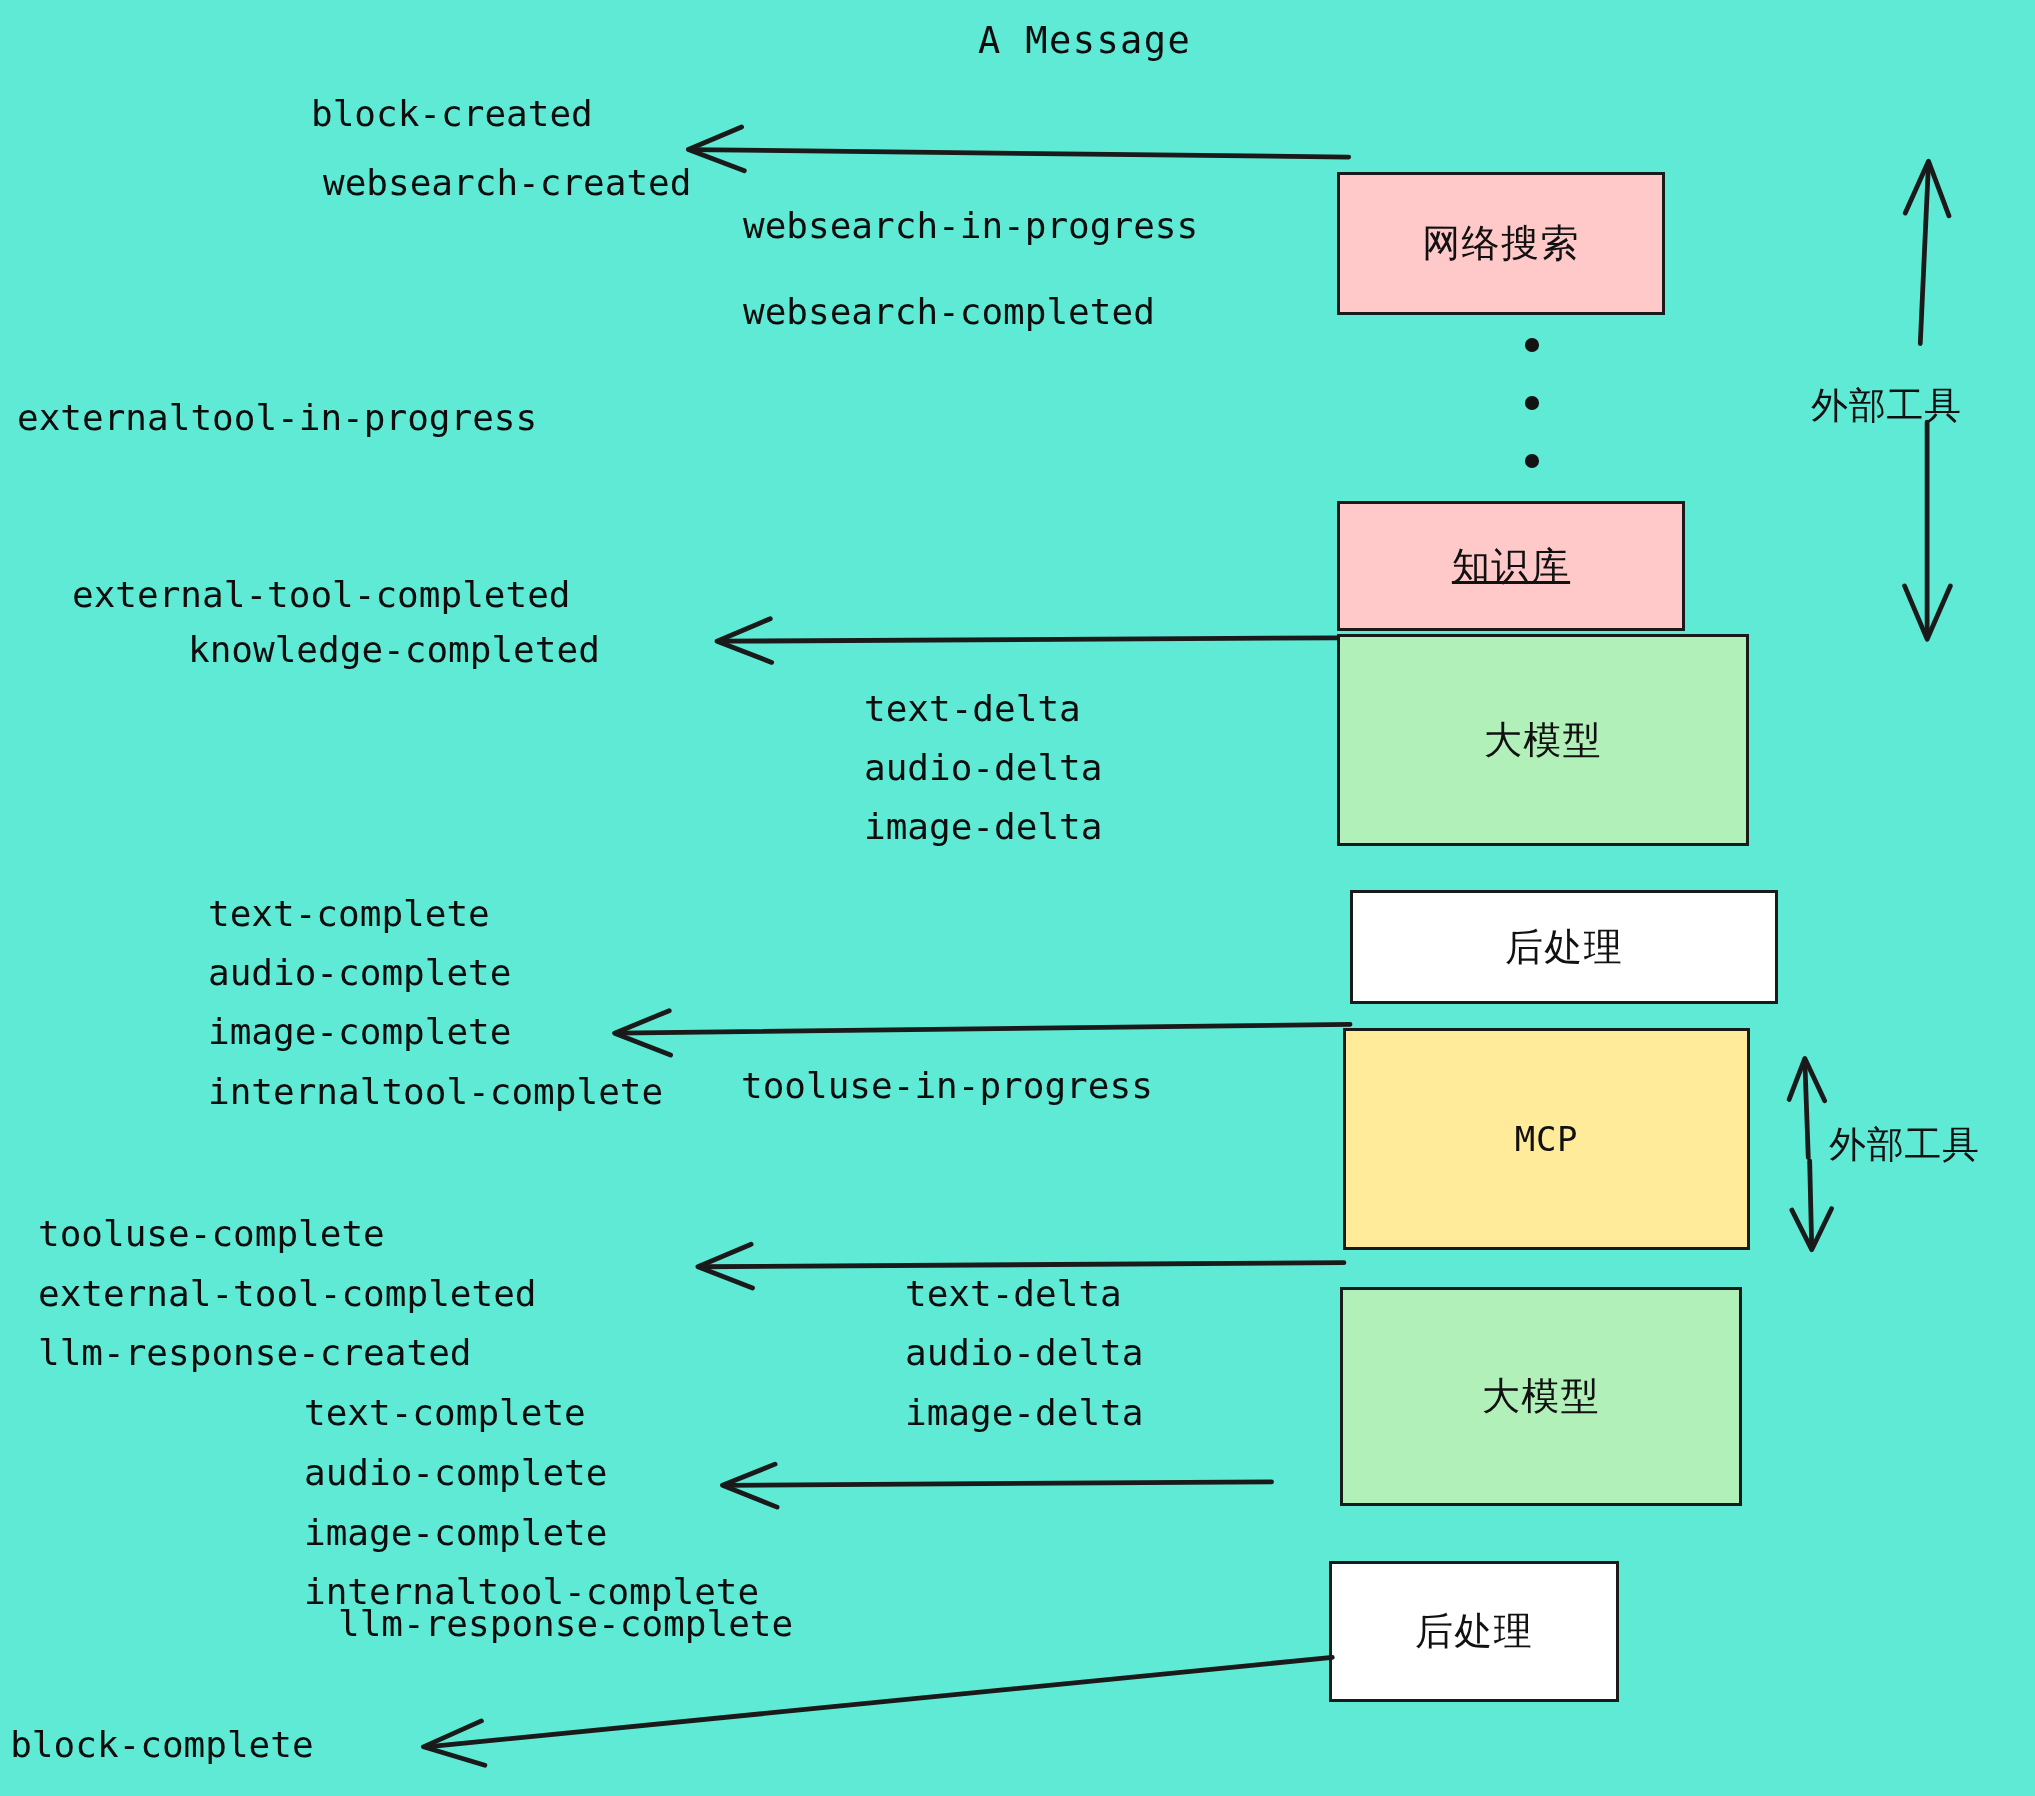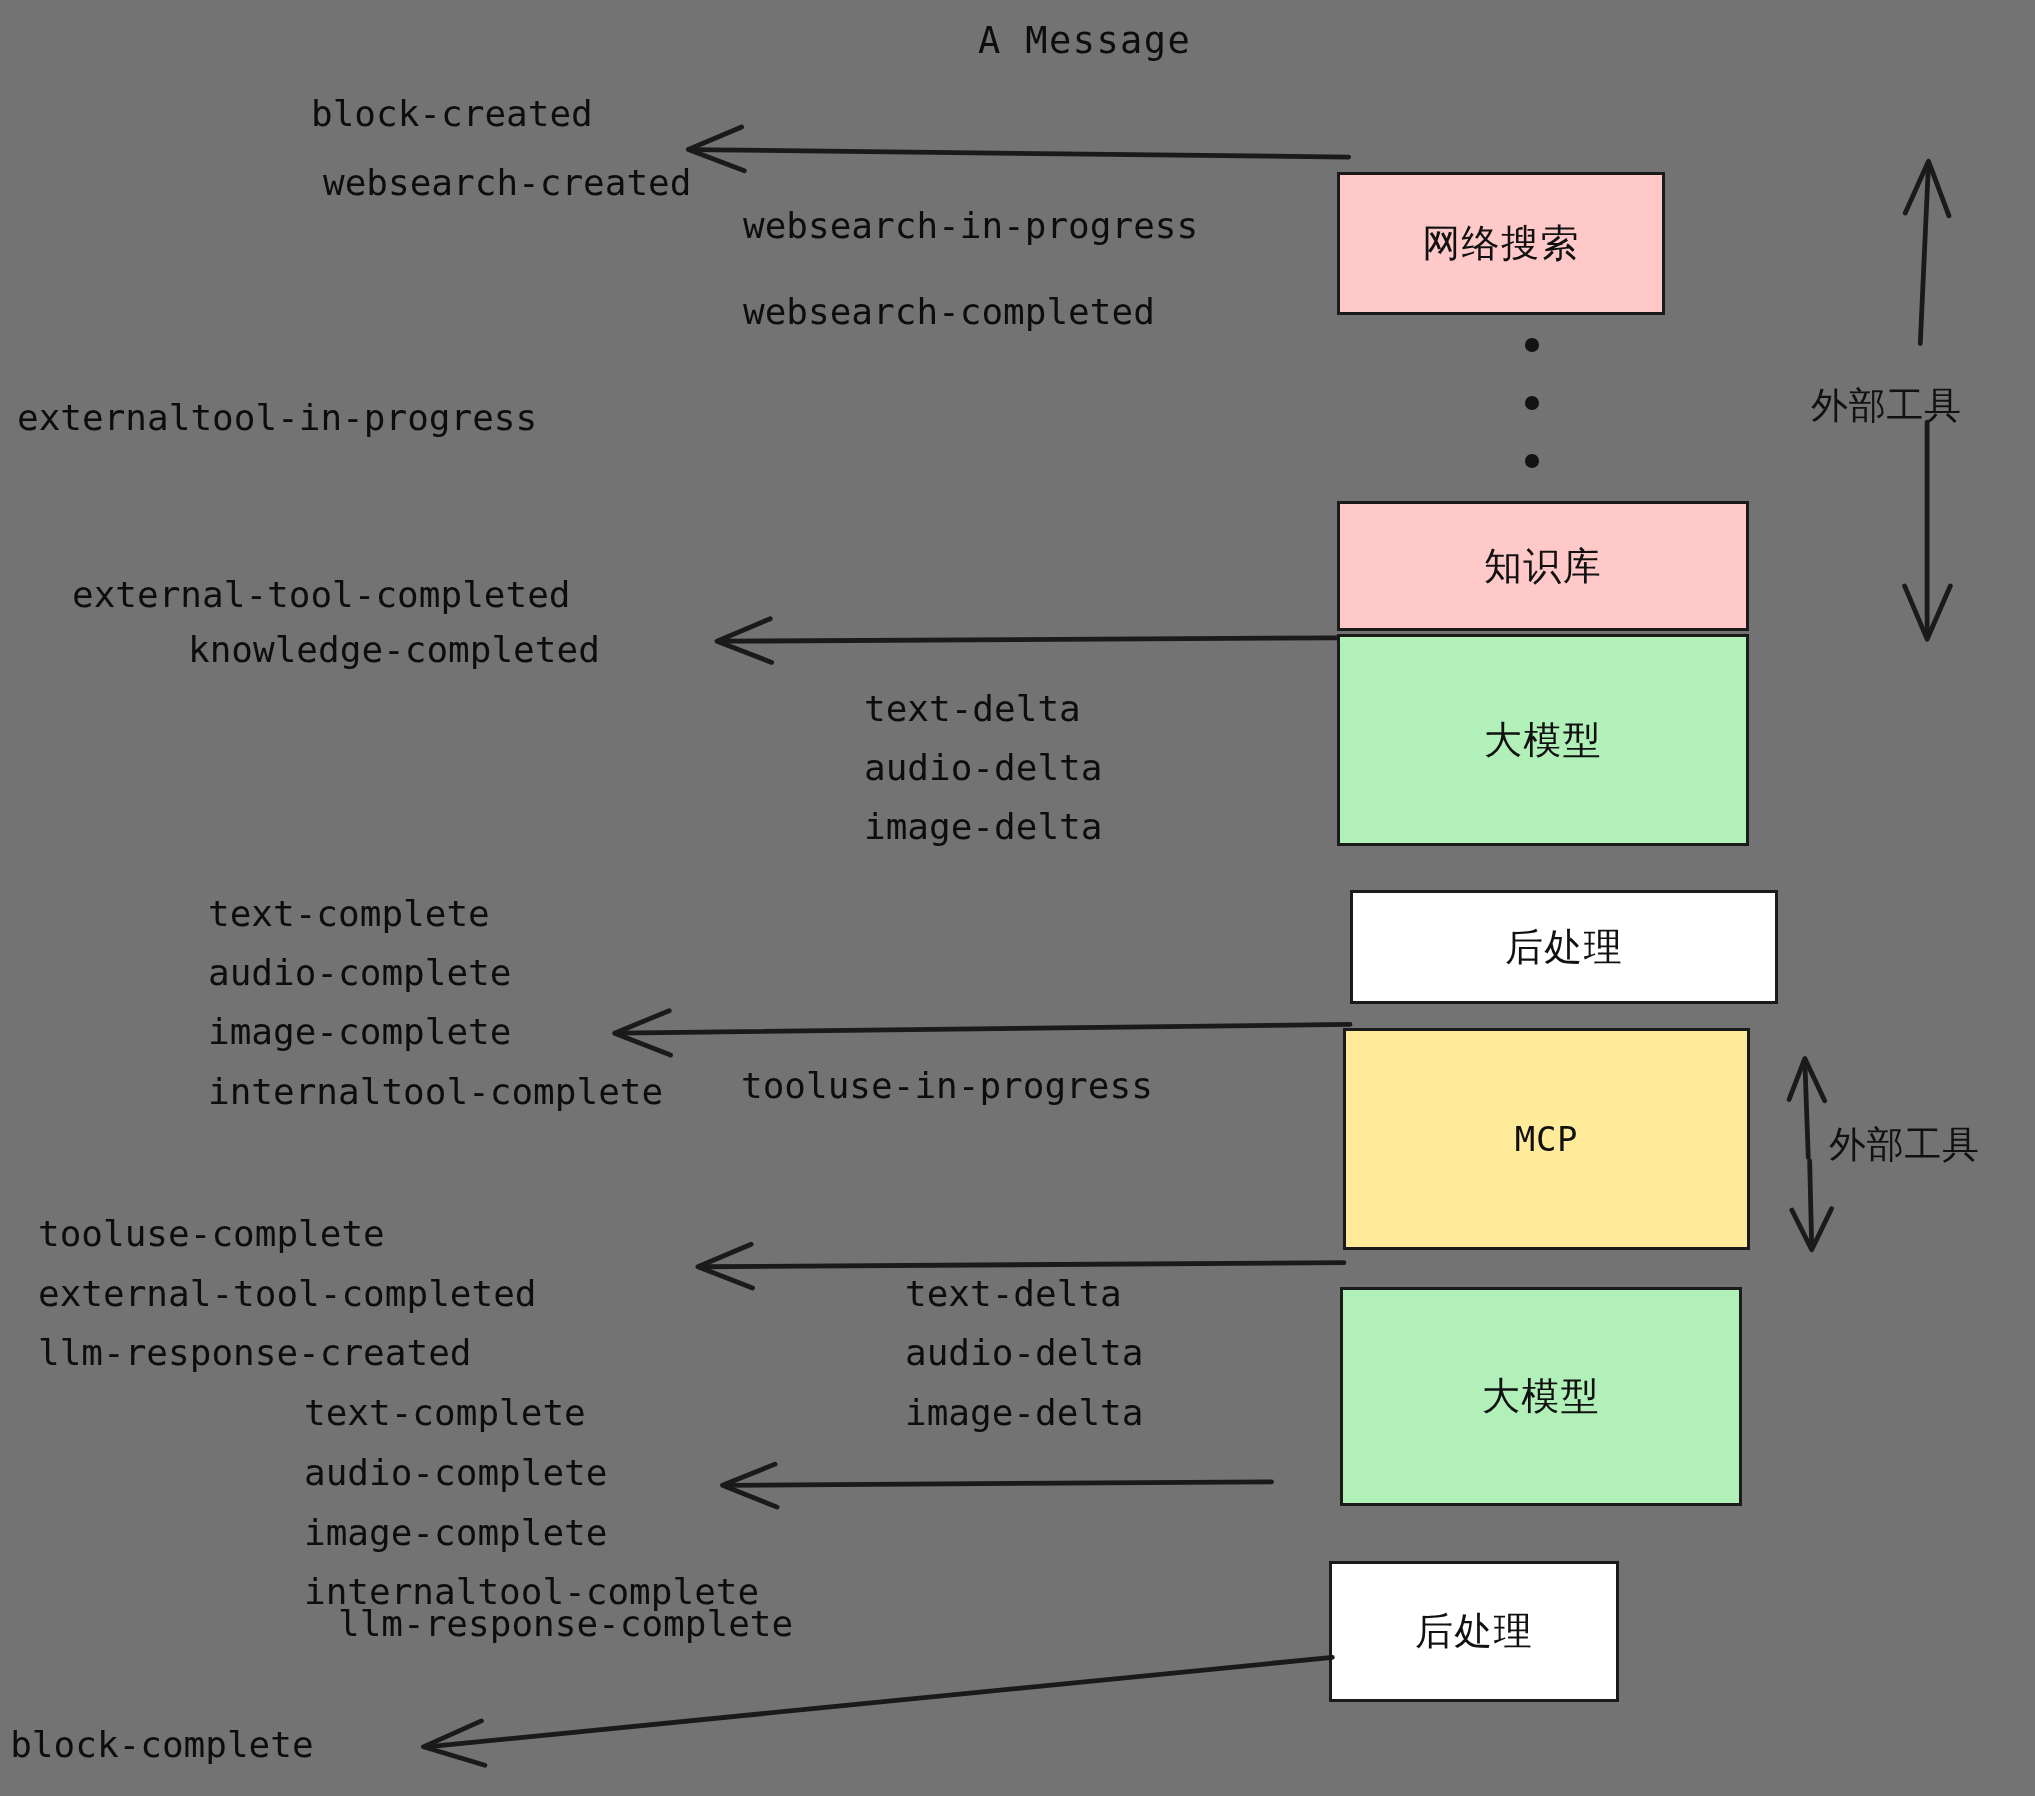--- a/index.html
+++ b/index.html
@@ -4,21 +4,21 @@
 <style>
   html, body {
     margin: 0;
     padding: 0;
     background: #ffffff;
   }
   #canvas {
     position: relative;
     width: 2035px;
     height: 1796px;
-    background: #737373;
+    background: #5eead4;
     overflow: hidden;
     font-family: "DejaVu Sans Mono", monospace;
   }
   .evt {
     position: absolute;
     font-family: "DejaVu Sans Mono", monospace;
     font-size: 36px;
     line-height: 1;
     color: #0d0d0d;
     white-space: nowrap;
@@ -113,21 +113,21 @@
   <div class="evt" style="left:905px; top:1395px;">image-delta</div>
   <div class="evt" style="left:304px;  top:1395px;">text-complete</div>
   <div class="evt" style="left:304px;  top:1455px;">audio-complete</div>
   <div class="evt" style="left:304px;  top:1515px;">image-complete</div>
   <div class="evt" style="left:304px;  top:1574px;">internaltool-complete</div>
   <div class="evt" style="left:304px;  top:1606px;margin-left:34px;">llm-response-complete</div>
   <div class="evt" style="left:10.2px;   top:1727px;">block-complete</div>
 
   <div class="box pink" style="left:1337px; top:172px;  width:328px;  height:143px;">网络搜索</div>
 
-  <div class="box pink" style="left:1337px; top:501px;  width:412px;  height:130px;">知识库</div>
+  <div class="box pink" style="left:1337px; top:501px;  width:348px;  height:130px;text-decoration:underline;">知识库</div>
 
   <div class="box green" style="left:1337px; top:634px;  width:412px;  height:212px;">大模型</div>
 
   <div class="box white" style="left:1350px; top:890px; width:428px;  height:114px;">后处理</div>
 
   <div class="box yellow mcp" style="left:1343px; top:1028px; width:407px; height:222px;">MCP</div>
 
   <div class="box green" style="left:1340px; top:1287px; width:402px;  height:219px;">大模型</div>
 
   <div class="box white" style="left:1329px; top:1561px; width:290px;  height:141px;">后处理</div>

